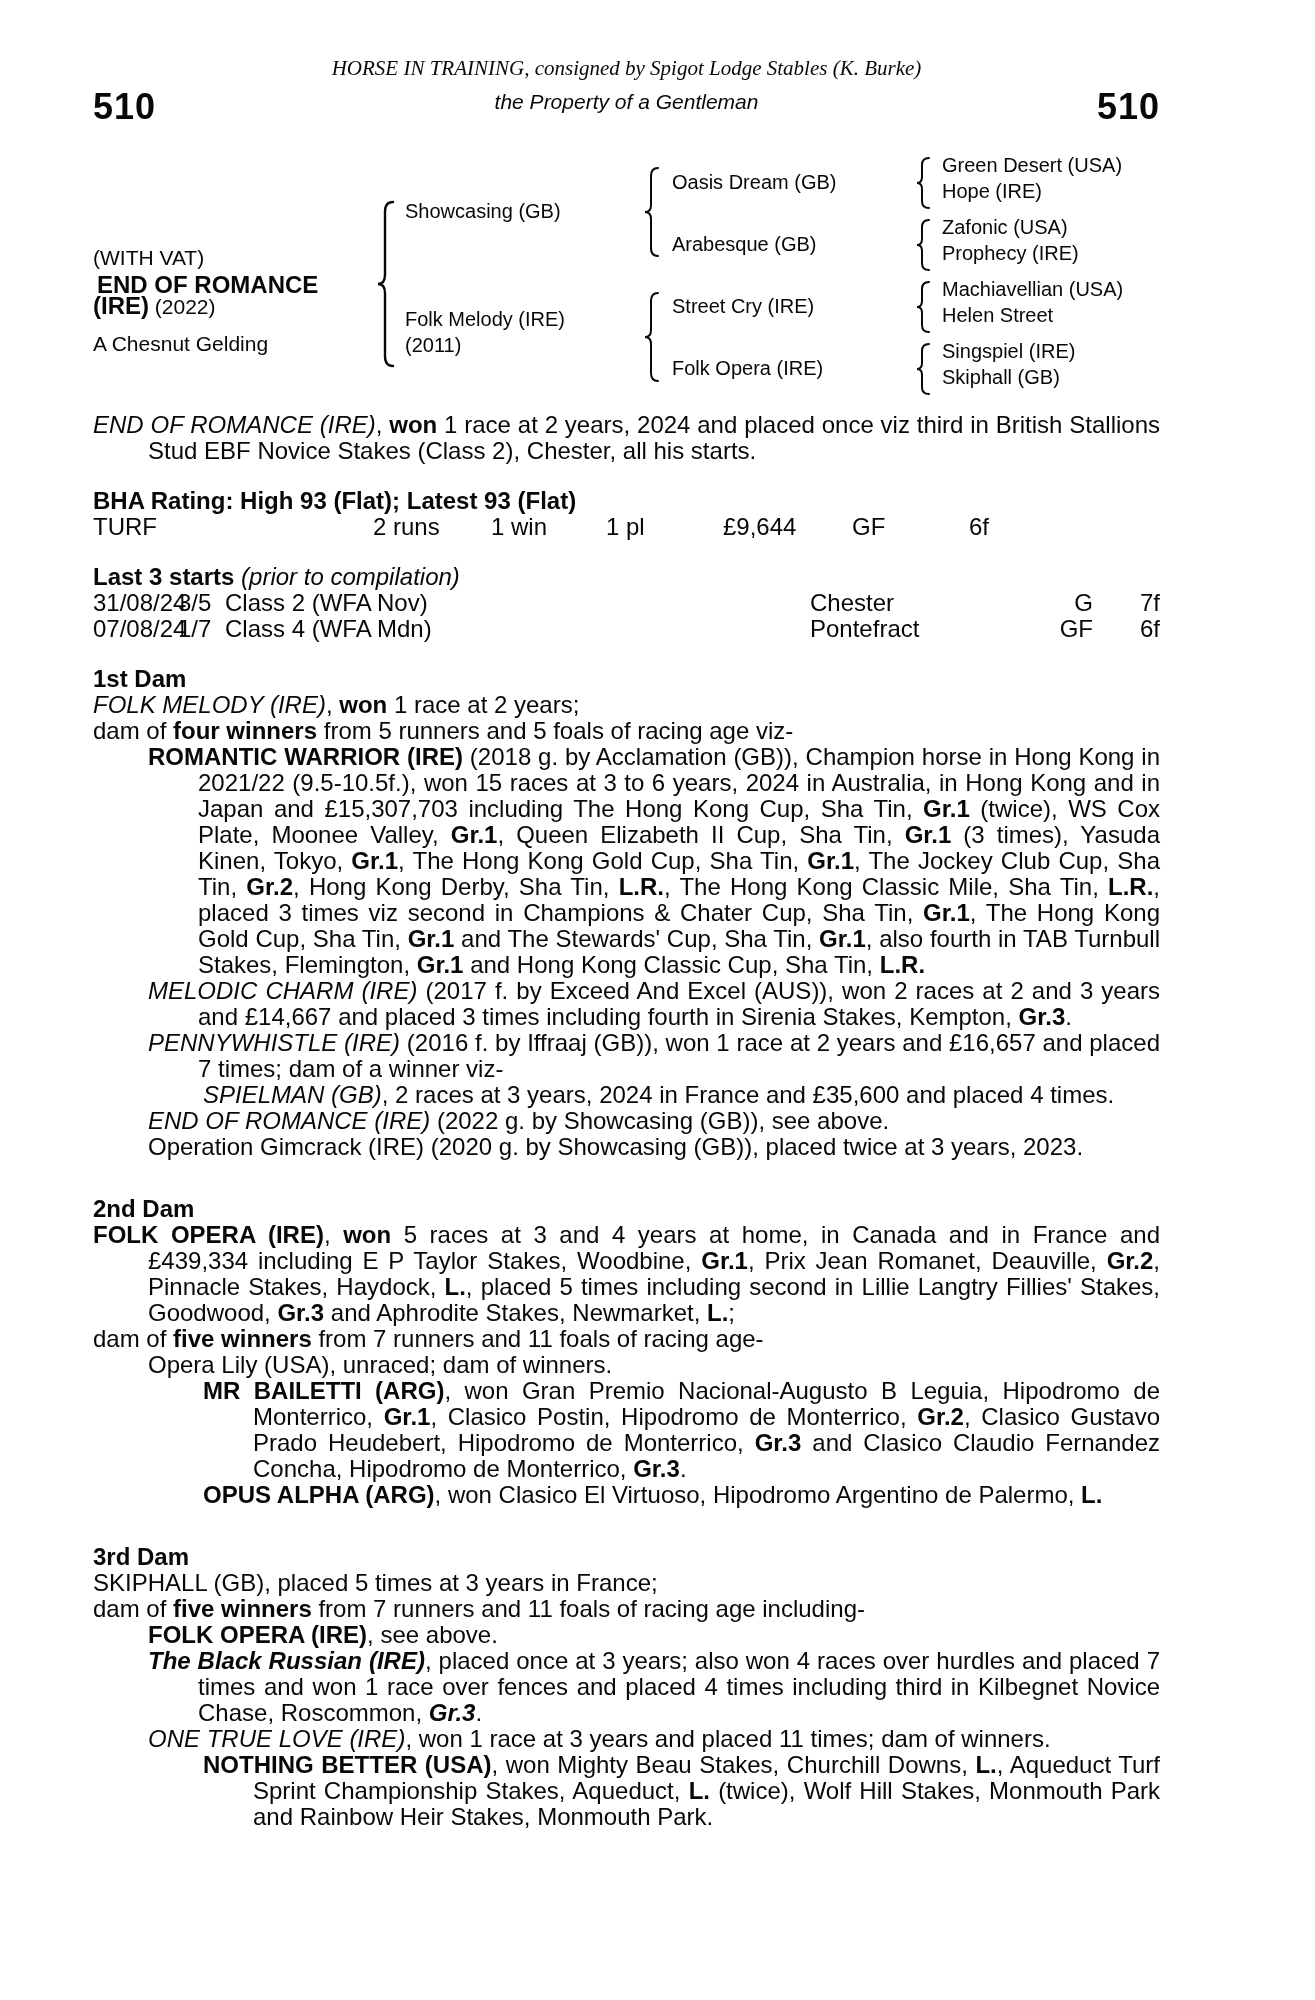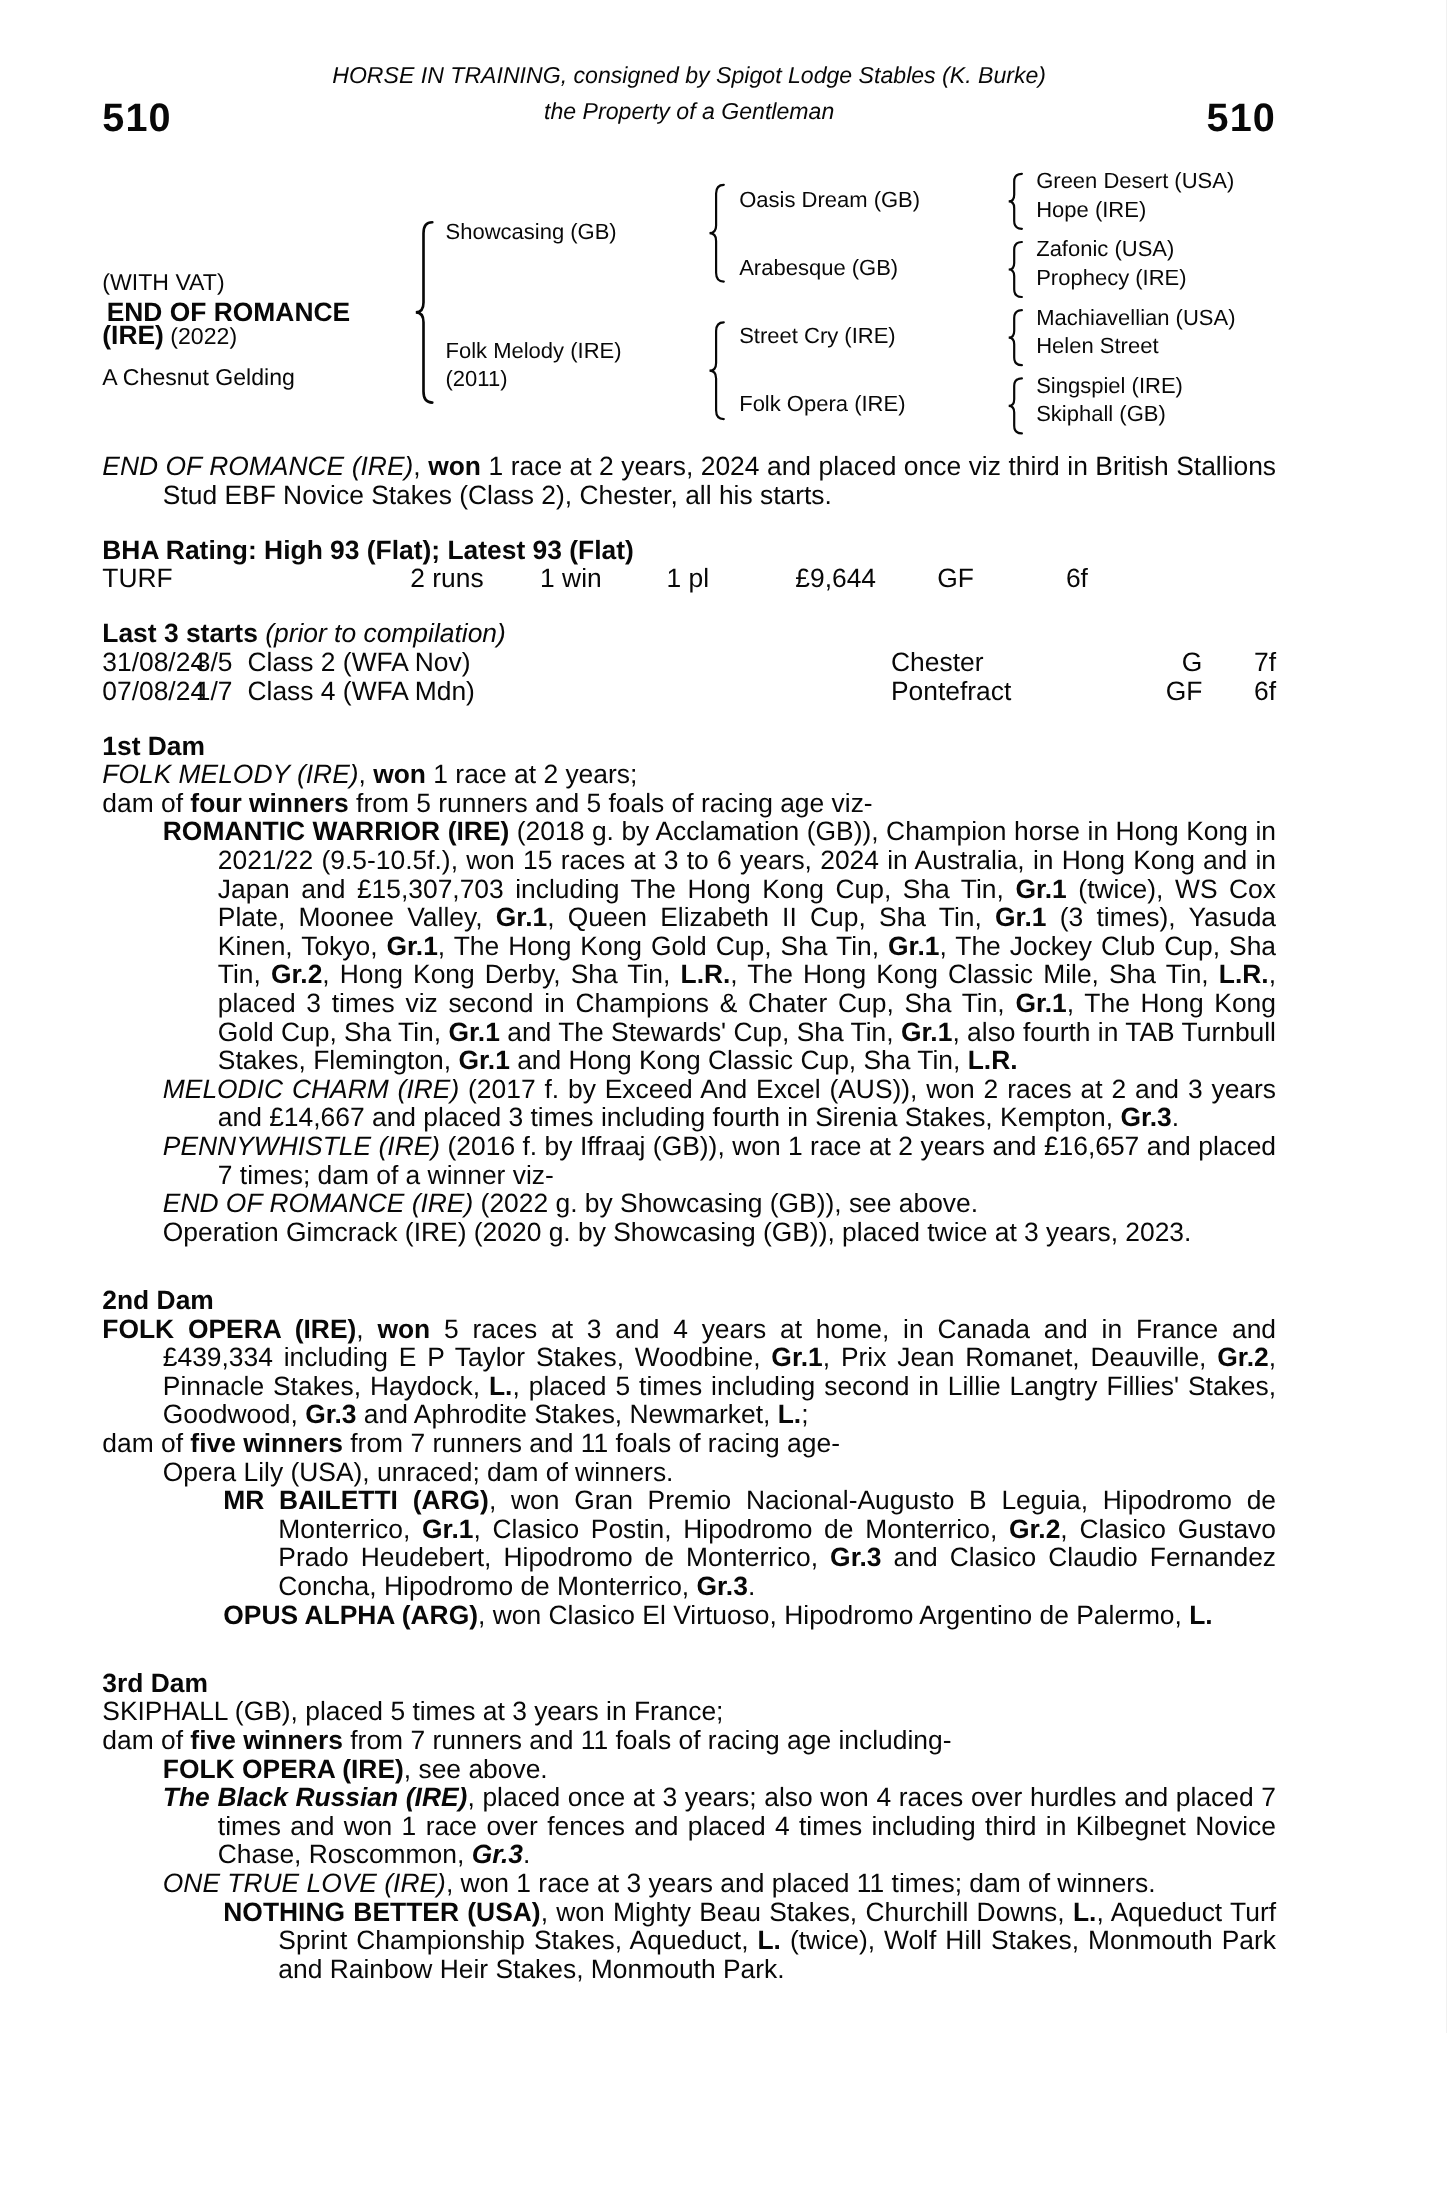--- a/index.html
+++ b/index.html
@@ -16,21 +16,21 @@
     position:absolute;
     left:93px; top:55px;
     width:1067px;
   }
   .center { text-align:center; }
   .it { font-style:italic; }
   .bold { font-weight:bold; }
   .fb { font-weight:bold; }
   .fi { font-style:italic; }
 
-  .consignor-line { font-size:21px; font-style:italic; line-height:27px; }
+  .consignor-line { font-size:21px; font-style:italic; line-height:27px;font-family:Liberation Serif, serif; }
   .lot-row { position:relative; height:46px; margin-top:2px; }
   .lot-num { font-size:36px; font-weight:bold; line-height:46px; letter-spacing:1px; }
   .lot-left { position:absolute; left:0; top:0; }
   .lot-right { position:absolute; right:0; top:0; }
   .property-line {
     position:absolute; left:0; right:0; top:6px;
     text-align:center; font-size:21px; font-style:italic;
   }
   .stand-line { font-size:21px; font-weight:bold; margin-top:4px; line-height:28px; }
 
@@ -188,20 +188,21 @@
       </div>
 
       <div class="gap"></div>
 
       <div class="p bold">1st Dam</div>
       <div class="p j"><span class="fi">FOLK MELODY (IRE)</span><span>, </span><span class="fb">won</span><span> 1 race at 2 years;</span></div>
       <div class="p j"><span>dam of </span><span class="fb">four winners</span><span> from 5 runners and 5 foals of racing age viz-</span></div>
       <div class="p j l1"><span class="fb">ROMANTIC WARRIOR (IRE)</span><span> (2018 g. by Acclamation (GB)), Champion horse in Hong Kong in 2021/22 (9.5-10.5f.), won 15 races at 3 to 6 years, 2024 in Australia, in Hong Kong and in Japan and £15,307,703 including The Hong Kong Cup, Sha Tin, </span><span class="fb">Gr.1</span><span> (twice), WS Cox Plate, Moonee Valley, </span><span class="fb">Gr.1</span><span>, Queen Elizabeth II Cup, Sha Tin, </span><span class="fb">Gr.1</span><span> (3 times), Yasuda Kinen, Tokyo, </span><span class="fb">Gr.1</span><span>, The Hong Kong Gold Cup, Sha Tin, </span><span class="fb">Gr.1</span><span>, The Jockey Club Cup, Sha Tin, </span><span class="fb">Gr.2</span><span>, Hong Kong Derby, Sha Tin, </span><span class="fb">L.R.</span><span>, The Hong Kong Classic Mile, Sha Tin, </span><span class="fb">L.R.</span><span>, placed 3 times viz second in Champions &amp; Chater Cup, Sha Tin, </span><span class="fb">Gr.1</span><span>, The Hong Kong Gold Cup, Sha Tin, </span><span class="fb">Gr.1</span><span> and The Stewards' Cup, Sha Tin, </span><span class="fb">Gr.1</span><span>, also fourth in TAB Turnbull Stakes, Flemington, </span><span class="fb">Gr.1</span><span> and Hong Kong Classic Cup, Sha Tin, </span><span class="fb">L.R.</span></div>
       <div class="p j l1"><span class="fi">MELODIC CHARM (IRE)</span><span> (2017 f. by Exceed And Excel (AUS)), won 2 races at 2 and 3 years and £14,667 and placed 3 times including fourth in Sirenia Stakes, Kempton, </span><span class="fb">Gr.3</span><span>.</span></div>
       <div class="p j l1"><span class="fi">PENNYWHISTLE (IRE)</span><span> (2016 f. by Iffraaj (GB)), won 1 race at 2 years and £16,657 and placed 7 times; dam of a winner viz-</span></div>
+      <div class="p j l2"><span class="fi">SPIELMAN (GB)</span><span>, 2 races at 3 years, 2024 in France and £35,600 and placed 4 times.</span></div>
       <div class="p j l1"><span class="fi">END OF ROMANCE (IRE)</span><span> (2022 g. by Showcasing (GB)), see above.</span></div>
       <div class="p j l1"><span>Operation Gimcrack (IRE) (2020 g. by Showcasing (GB)), placed twice at 3 years, 2023.</span></div>
 
       <div class="gap-lg"></div>
 
       <div class="p bold">2nd Dam</div>
       <div class="p j l0h"><span class="fb">FOLK OPERA (IRE)</span><span>, </span><span class="fb">won</span><span> 5 races at 3 and 4 years at home, in Canada and in France and £439,334 including E P Taylor Stakes, Woodbine, </span><span class="fb">Gr.1</span><span>, Prix Jean Romanet, Deauville, </span><span class="fb">Gr.2</span><span>, Pinnacle Stakes, Haydock, </span><span class="fb">L.</span><span>, placed 5 times including second in Lillie Langtry Fillies' Stakes, Goodwood, </span><span class="fb">Gr.3</span><span> and Aphrodite Stakes, Newmarket, </span><span class="fb">L.</span><span>;</span></div>
       <div class="p j"><span>dam of </span><span class="fb">five winners</span><span> from 7 runners and 11 foals of racing age-</span></div>
       <div class="p j l1"><span>Opera Lily (USA), unraced; dam of winners.</span></div>
       <div class="p j l2"><span class="fb">MR BAILETTI (ARG)</span><span>, won Gran Premio Nacional-Augusto B Leguia, Hipodromo de Monterrico, </span><span class="fb">Gr.1</span><span>, Clasico Postin, Hipodromo de Monterrico, </span><span class="fb">Gr.2</span><span>, Clasico Gustavo Prado Heudebert, Hipodromo de Monterrico, </span><span class="fb">Gr.3</span><span> and Clasico Claudio Fernandez Concha, Hipodromo de Monterrico, </span><span class="fb">Gr.3</span><span>.</span></div>

